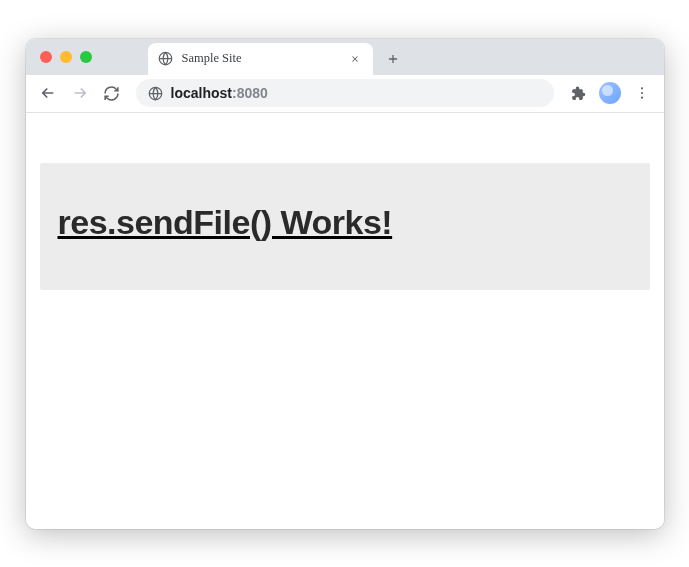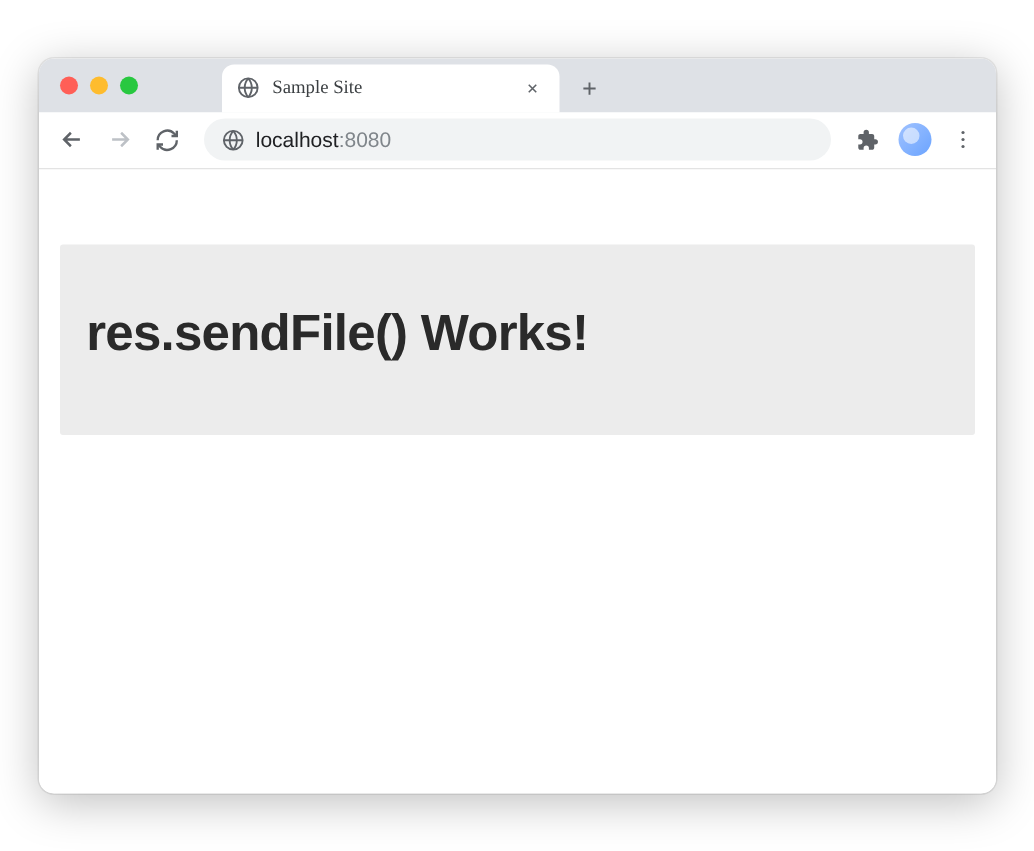--- a/index.html
+++ b/index.html
@@ -69,20 +69,21 @@
     color:#5f6368; border-radius:50%;
   }
   .toolbar {
     height: 38px;
     background: #fff;
     border-bottom: 1px solid #e3e3e3;
     display: flex;
     align-items: center;
     padding: 0 8px;
     gap: 4px;
+    font-weight: bold;
   }
   .tool-btn {
     width: 28px; height: 28px; border-radius: 50%;
     display:flex; align-items:center; justify-content:center;
     color:#5f6368;
   }
   .tool-btn.disabled { color: #bdc1c6; }
   .omnibox {
     flex: 1;
     height: 28px;
@@ -109,20 +110,21 @@
   }
   .viewport {
     flex: 1;
     background: #fff;
     padding: 50px 14px 14px 14px;
   }
   .banner {
     background: #ececec;
     padding: 40px 18px 48px 18px;
     border-radius: 2px;
+    text-decoration: underline;
   }
   .banner h1 {
     font-size: 34px;
     font-weight: 700;
     letter-spacing: -0.5px;
     color: #2a2a2a;
     font-family: Helvetica, Arial, sans-serif;
   }
   svg { display:block; }
 </style>

